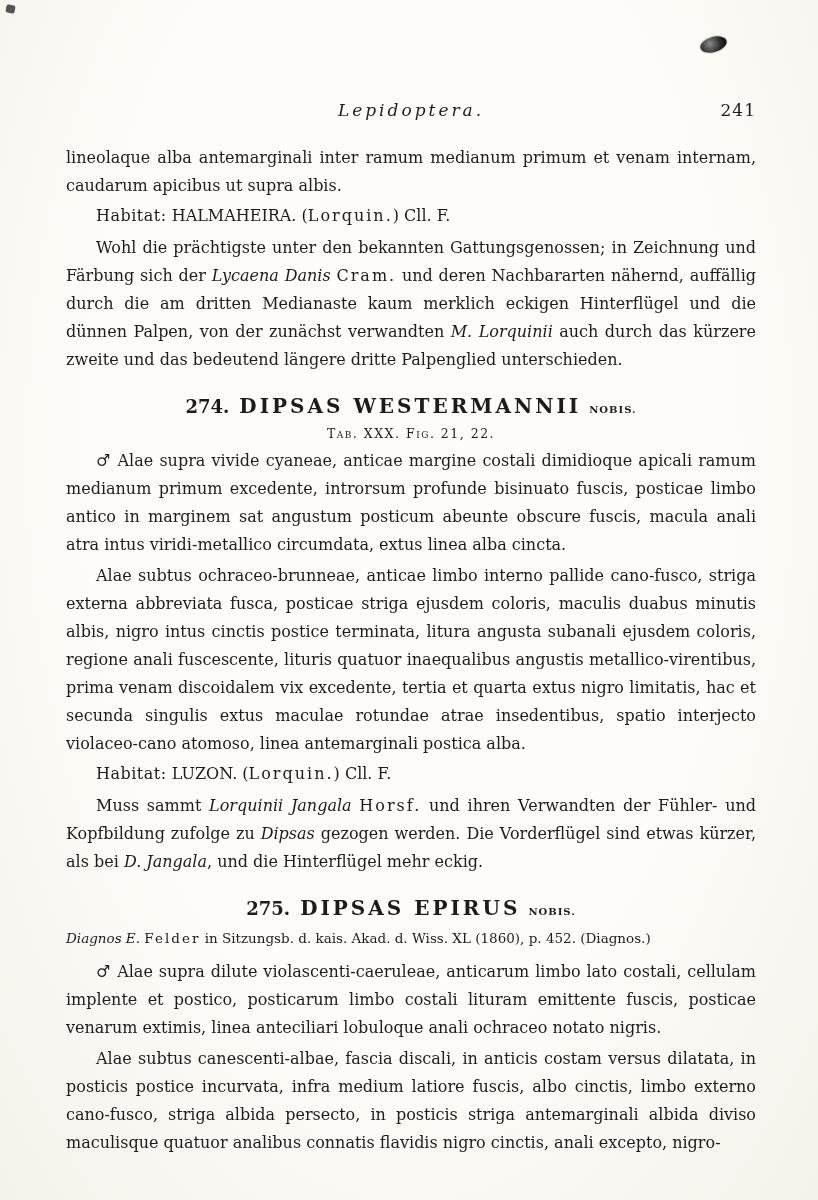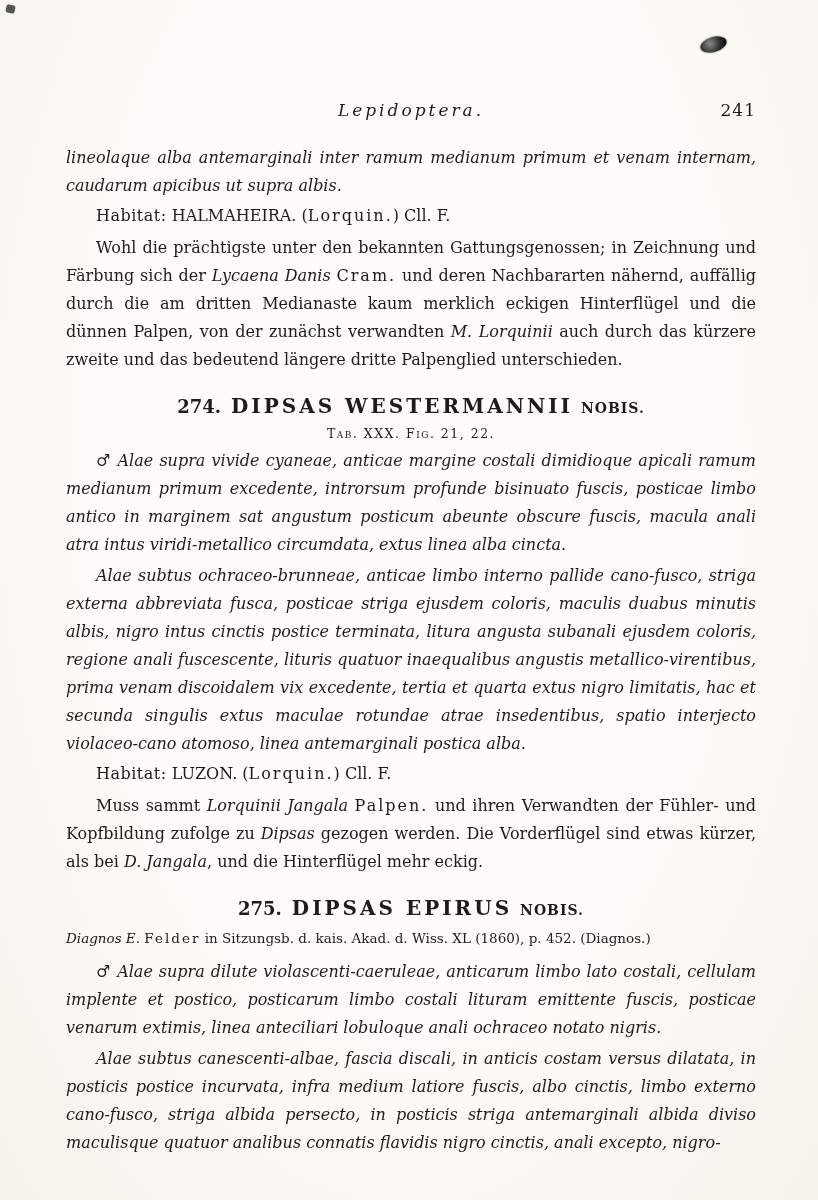--- a/index.html
+++ b/index.html
@@ -11,32 +11,32 @@
     position: relative;
     overflow: hidden;
   }
   .page { position: absolute; inset: 0; padding: 100px 62px 0 66px; box-sizing: border-box; border-radius: 9px; }
 
   .running-head { position: relative; text-align: center; height: 24px; margin-bottom: 20px; }
   .running-title { font-style: italic; font-size: 17px; letter-spacing: 3px; }
   .page-number { position: absolute; right: 0; top: 0; font-size: 17px; letter-spacing: 1px; }
 
   p.body { margin: 0 0 3px 0; font-size: 16px; line-height: 28px; text-align: justify; }
-  .ital { font-style: italic; }
+  .ital { }
   i { font-style: italic; }
   .indent { text-indent: 30px; }
   .sp { letter-spacing: 2px; }
 
   p.habitat { margin: 3px 0 5px 0; font-size: 16px; line-height: 26px; text-indent: 30px; }
   p.habitat b { font-weight: normal; letter-spacing: 0.5px; }
 
   h2.species-heading { margin: 20px 0 8px 0; text-align: center; font-size: 20px; font-weight: bold; letter-spacing: 1px; }
   .species-number { font-size: 18px; margin-right: 10px; letter-spacing: 0; }
   .species-name { letter-spacing: 3px; }
-  .species-author { font-size: 14px; margin-left: 8px; letter-spacing: 1px; }
+  .species-author { font-size: 10px; margin-left: 8px; letter-spacing: 1px; }
 
   p.figure-ref { margin: 0 0 6px 0; text-align: center; font-size: 12.5px; font-weight: normal;
                  font-variant-caps: small-caps; letter-spacing: 1.5px; }
   p.synonym { margin: 2px 0 10px 0; font-size: 13.5px; line-height: 20px; text-indent: 18px; }
   p.reference { margin: 0 0 10px 0; font-size: 13.5px; line-height: 20px; }
 
   .blot { position: absolute; left: 700px; top: 37px; width: 27px; height: 15px; border-radius: 50%;
           transform: rotate(-16deg);
           background: radial-gradient(circle at 38% 38%, #8a8a8a 0%, #2b2b2b 55%, #000 100%);
           box-shadow: 0 0 2px rgba(0,0,0,.5); }
@@ -66,21 +66,21 @@
 
   <p class="figure-ref">Tab. XXX. Fig. 21, 22.</p>
 
 
   <p class="body ital indent"><span>♂ Alae supra vivide cyaneae, anticae margine costali dimidioque apicali ramum medianum primum excedente, introrsum profunde bisinuato fuscis, posticae limbo antico in marginem sat angustum posticum abeunte obscure fuscis, macula anali atra intus viridi-metallico circumdata, extus linea alba cincta.</span></p>
 
   <p class="body ital indent"><span>Alae subtus ochraceo-brunneae, anticae limbo interno pallide cano-fusco, striga externa abbreviata fusca, posticae striga ejusdem coloris, maculis duabus minutis albis, nigro intus cinctis postice terminata, litura angusta subanali ejusdem coloris, regione anali fuscescente, lituris quatuor inaequalibus angustis metallico-virentibus, prima venam discoidalem vix excedente, tertia et quarta extus nigro limitatis, hac et secunda singulis extus maculae rotundae atrae insedentibus, spatio interjecto violaceo-cano atomoso, linea antemarginali postica alba.</span></p>
 
   <p class="habitat"><b>Habitat:</b> <span>LUZON. (</span><span class="sp">Lorquin.</span><span>) Cll. F.</span></p>
 
-  <p class="body indent"><span>Muss sammt </span><i>Lorquinii Jangala</i><span> </span><span class="sp">Palpen.</span><span> und ihren Verwandten der Fühler- und Kopfbildung zufolge zu </span><i>Dipsas</i><span> gezogen werden. Die Vorderflügel sind etwas kürzer, als bei </span><i>D. Jangala</i><span>, und die Hinterflügel mehr eckig.</span></p>
+  <p class="body indent"><span>Muss sammt </span><i>Lorquinii Jangala</i><span> </span><span class="sp">Horsf.</span><span> und ihren Verwandten der Fühler- und Kopfbildung zufolge zu </span><i>Dipsas</i><span> gezogen werden. Die Vorderflügel sind etwas kürzer, als bei </span><i>D. Jangala</i><span>, und die Hinterflügel mehr eckig.</span></p>
 
   <h2 class="species-heading"><span class="species-number">275.</span><span class="species-name">DIPSAS EPIRUS</span><span class="species-author">NOBIS.</span></h2>
 
   <p class="reference"><i>Diagnos E.</i><span> </span><span class="sp">Felder</span><span> in Sitzungsb. d. kais. Akad. d. Wiss. XL (1860), p. 452. (Diagnos.)</span></p>
 
   <p class="body ital indent"><span>♂ Alae supra dilute violascenti-caeruleae, anticarum limbo lato costali, cellulam implente et postico, posticarum limbo costali lituram emittente fuscis, posticae venarum extimis, linea anteciliari lobuloque anali ochraceo notato nigris.</span></p>
 
   <p class="body ital indent"><span>Alae subtus canescenti-albae, fascia discali, in anticis costam versus dilatata, in posticis postice incurvata, infra medium latiore fuscis, albo cinctis, limbo externo cano-fusco, striga albida persecto, in posticis striga antemarginali albida diviso maculisque quatuor analibus connatis flavidis nigro cinctis, anali excepto, nigro-</span></p>
 
 </div>

